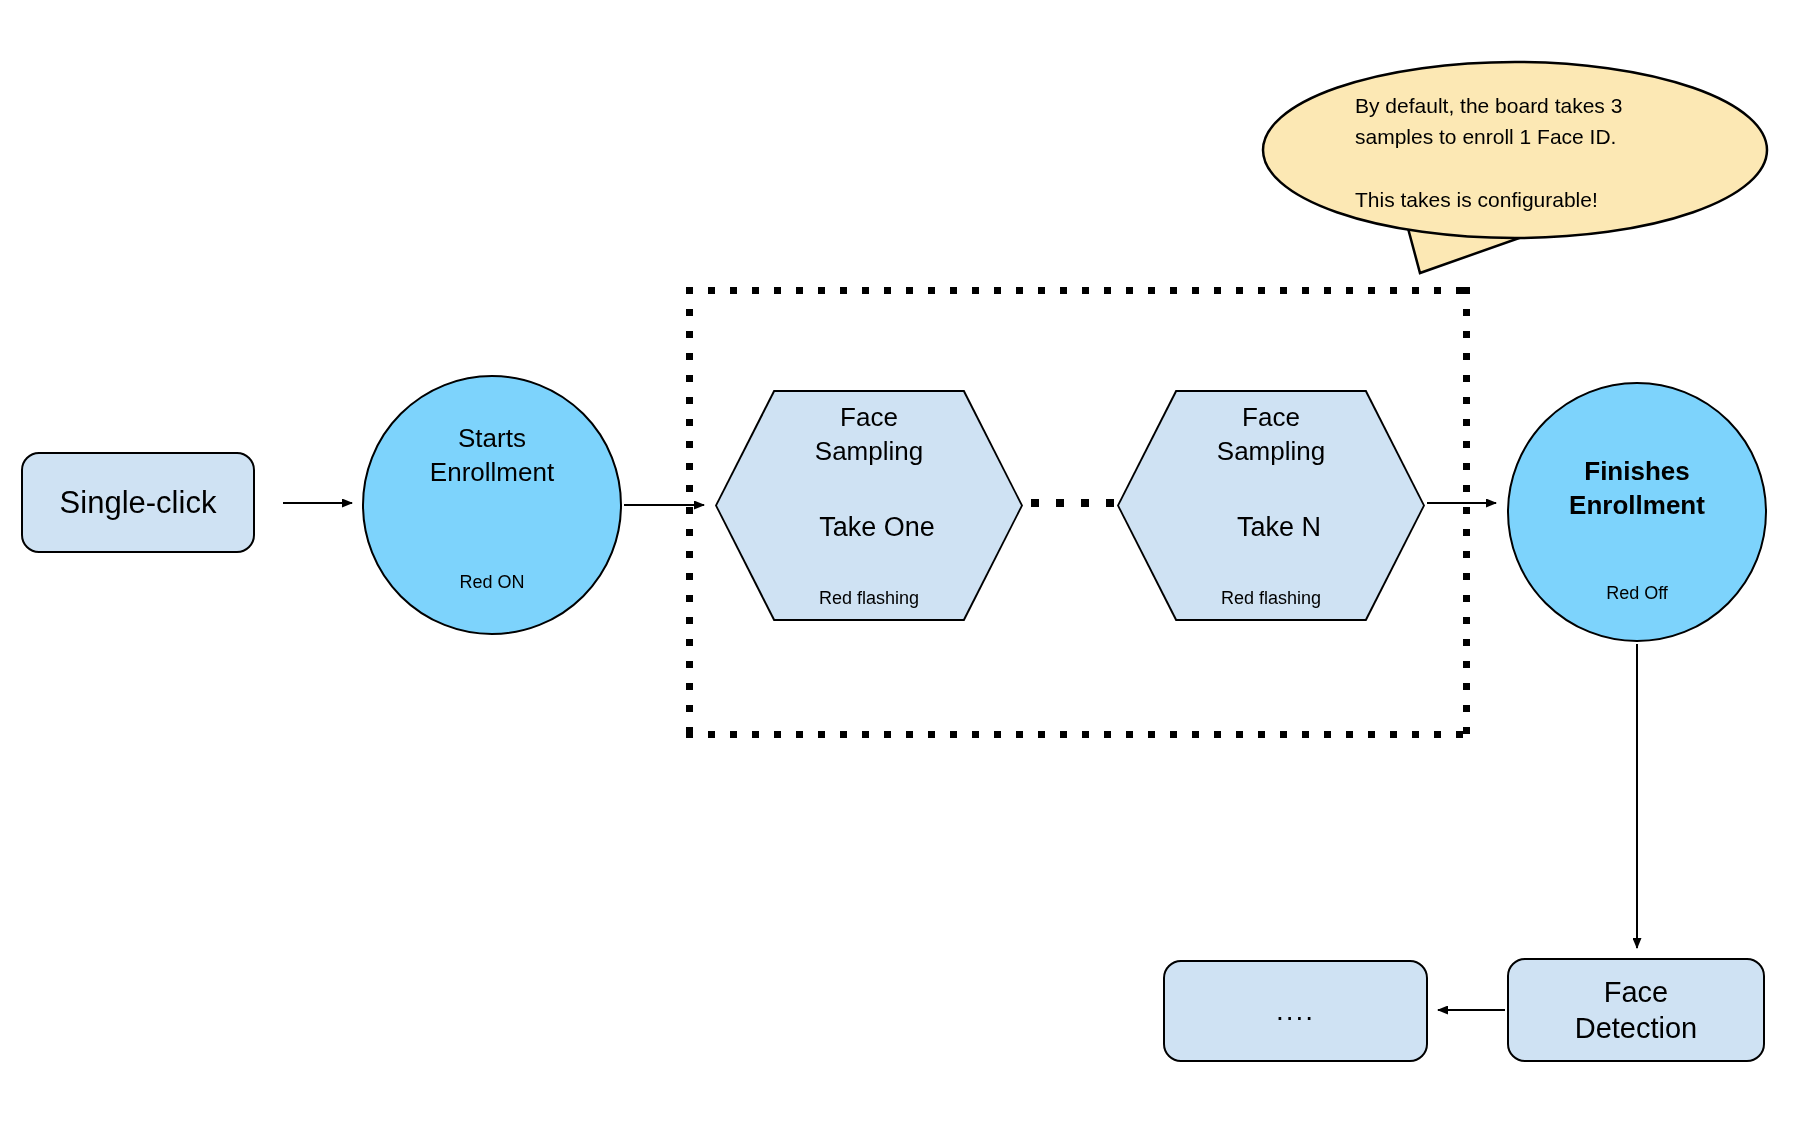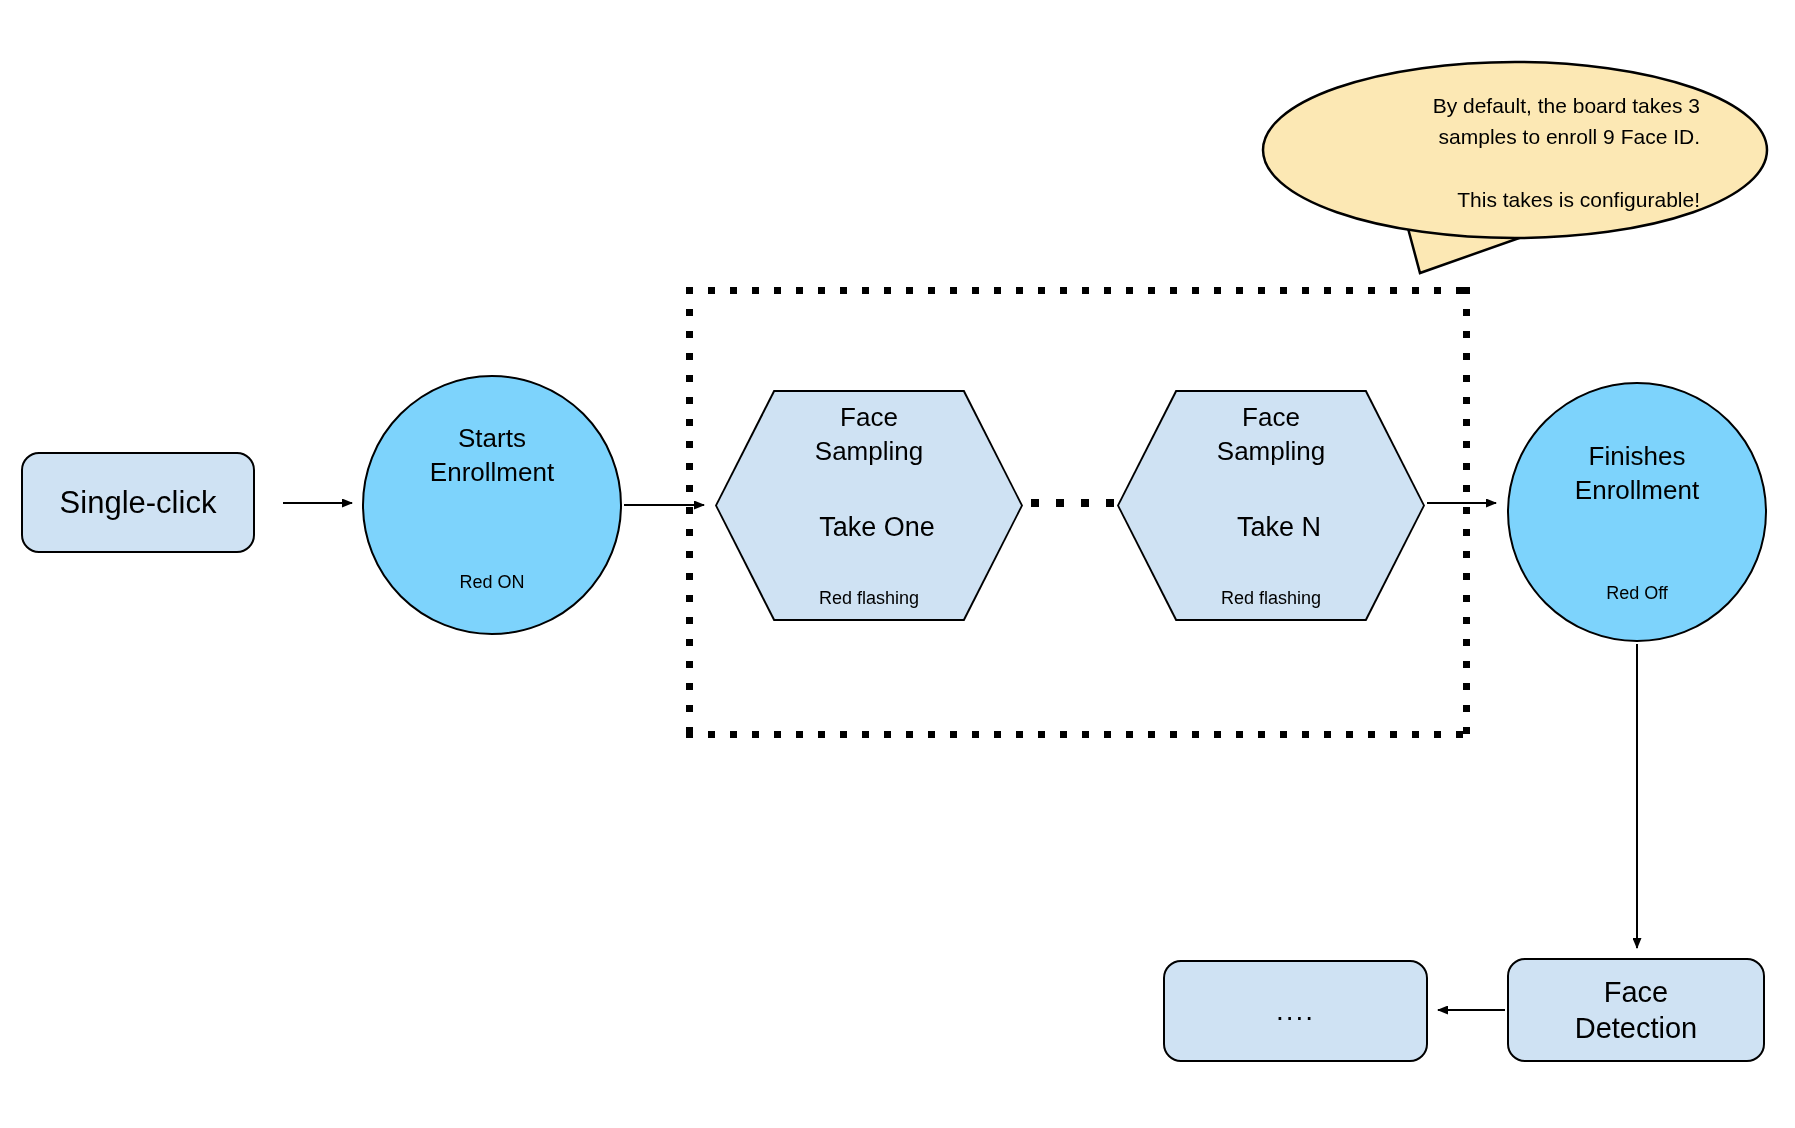--- a/index.html
+++ b/index.html
@@ -22,21 +22,21 @@
 
   
   .circle{
     background:#7dd3fc;border:2px solid #000;border-radius:50%;
     width:260px;height:260px;text-align:center;
   }
   .circle-starts{left:362px;top:375px;}
   .circle-finishes{left:1507px;top:382px;}
   .circle .cname{position:absolute;left:0;right:0;font-size:26px;line-height:34px;}
   .circle-starts .cname{top:44px;}
-  .circle-finishes .cname{top:55px;}
+  .circle-finishes .cname{top:70px;font-weight:bold;}
   .circle .cstatus{position:absolute;left:0;right:0;font-size:18px;}
   .circle-starts .cstatus{bottom:40px;}
   .circle-finishes .cstatus{bottom:36px;}
 
   
   .hex{width:308px;height:231px;}
   .hex-one{left:715px;top:390px;}
   .hex-n{left:1117px;top:390px;}
   .hex .hex-border{
     position:absolute;inset:0;background:#000;
@@ -66,21 +66,21 @@
 
   
   .dots-connector{
     left:1031px;top:499px;width:85px;height:8px;z-index:2;position:absolute;
     background-image:repeating-linear-gradient(to right,#000 0 8px,transparent 8px 25px);
   }
 
   
   .callout-text{
     left:1355px;top:90px;width:345px;z-index:2;position:absolute;
-    font-size:21px;line-height:31px;text-align:right;
+    font-size:21px;line-height:31px;text-align:left;
   }
   .callout-text .cl3{margin-top:32px;}
 </style>
 </head>
 <body>
 
 <div class="stage">
 
   <svg class="overlay" width="1795" height="1128" viewBox="0 0 1795 1128">
     <defs>
@@ -152,17 +152,17 @@
     <span>....</span>
   </div>
 
   <div class="node rbox box-detect">
     <div>Face</div>
     <div>Detection</div>
   </div>
 
   <div class="callout-text">
     <div>By default, the board takes 3</div>
-    <div>samples to enroll 9 Face ID.</div>
+    <div>samples to enroll 1 Face ID.</div>
     <div class="cl3">This takes is configurable!</div>
   </div>
 
 </div>
 
 </body></html>

